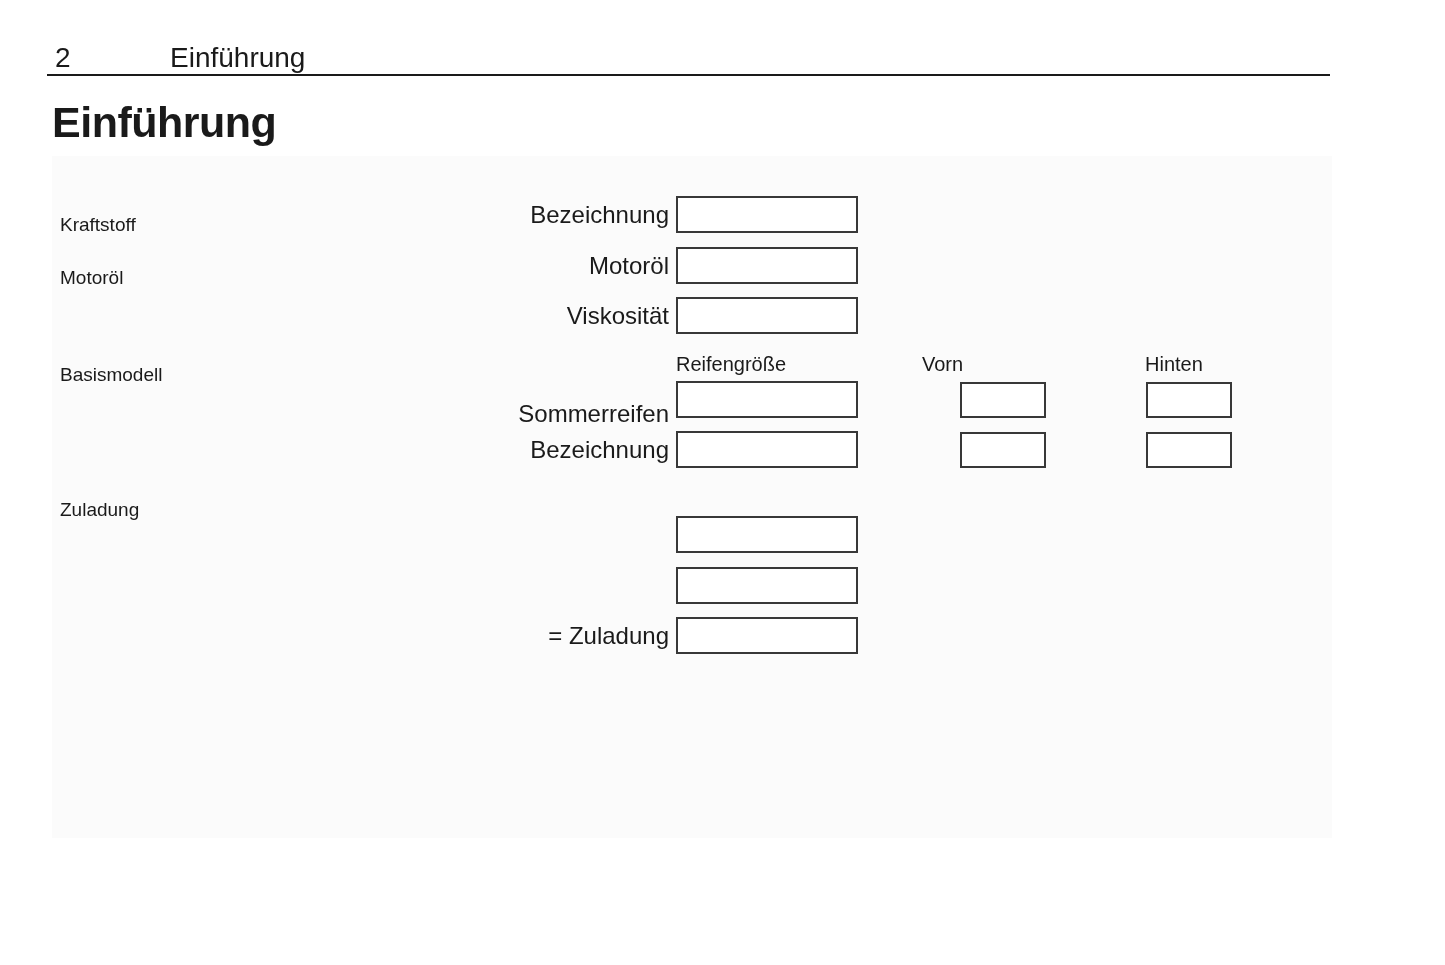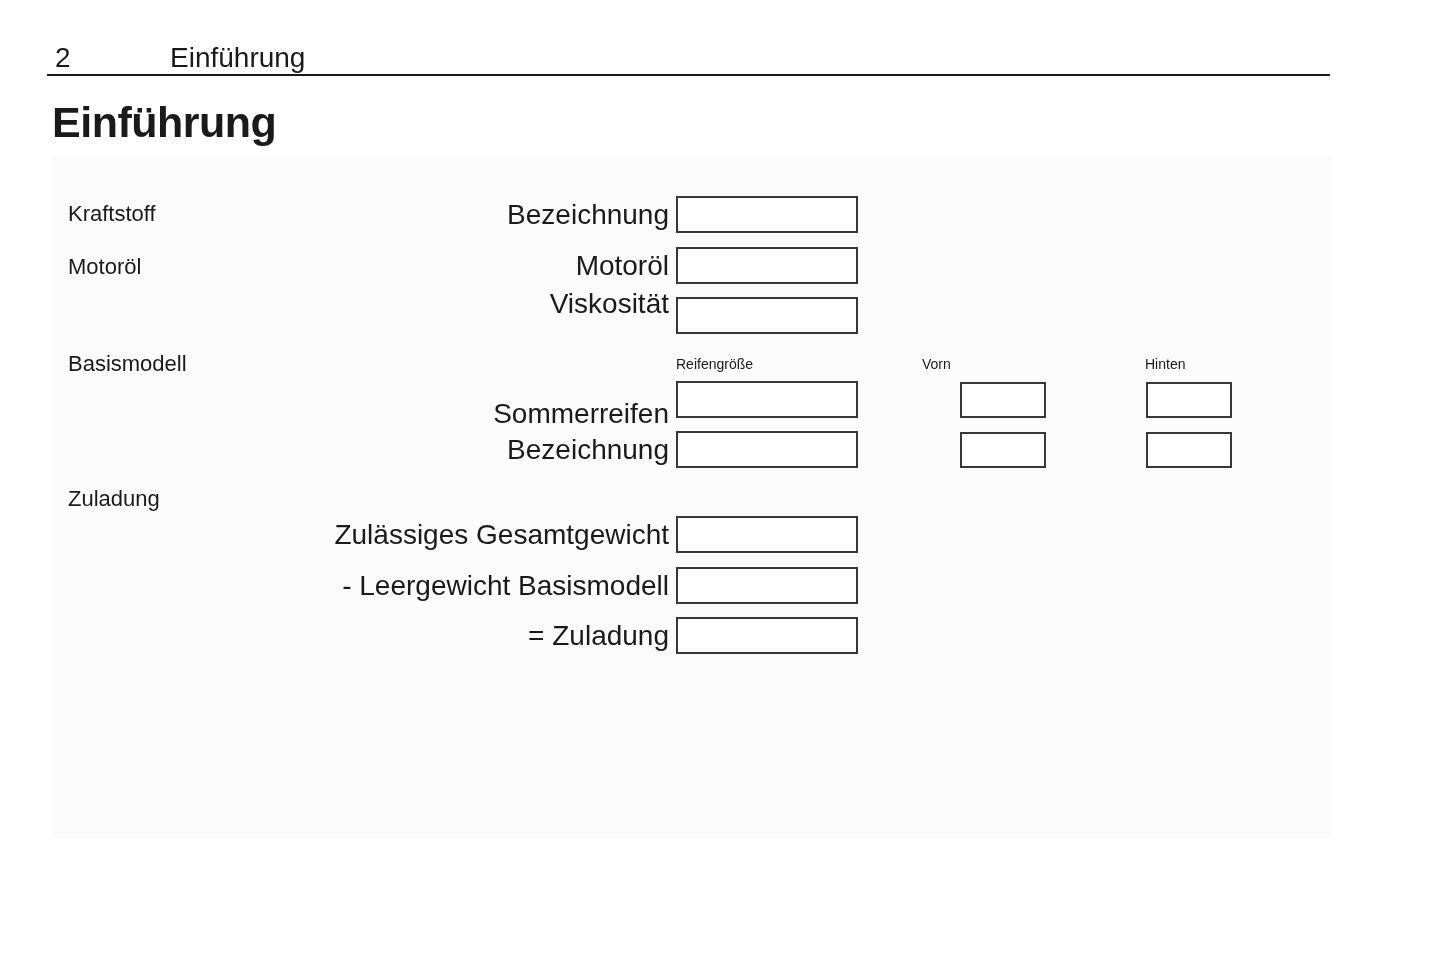--- a/index.html
+++ b/index.html
@@ -35,35 +35,35 @@
 
   
   .panel {
     position: absolute; left: 52px; top: 156px;
     width: 1280px; height: 682px;
     background: #fbfbfb;
   }
 
   
   .sec {
-    position: absolute; left: 68px;
-    font-size: 22px; line-height: 26px; white-space: nowrap;
+    position: absolute; left: 60px;
+    font-size: 19px; line-height: 26px; white-space: nowrap; margin-top: 11px;
   }
 
   
   .flabel {
     position: absolute; right: 776px;
-    font-size: 28px; line-height: 26px;
+    font-size: 24px; line-height: 26px;
     text-align: right; white-space: nowrap;
   }
 
   
   .colhead {
     position: absolute;
-    font-size: 14px; line-height: 26px; white-space: nowrap;
+    font-size: 20px; line-height: 26px; white-space: nowrap;
   }
 
   
   .fbox, .fbox-sm {
     position: absolute;
     border: 2px solid #383838;
     background: #ffffff;
     font-family: "Liberation Sans", sans-serif;
     font-size: 20px;
     padding: 0 6px;
@@ -89,39 +89,37 @@
   <div class="sec" style="top:254px">Motoröl</div>
   <div class="sec" style="top:351px">Basismodell</div>
   <div class="sec" style="top:486px">Zuladung</div>
 
   <label class="flabel" style="top:202px">Bezeichnung</label>
   <input class="fbox" style="left: 676px; top: 196px;" type="text" value="">
 
   <label class="flabel" style="top:253px">Motoröl</label>
   <input class="fbox" style="left: 676px; top: 247px;" type="text" value="">
 
-  <label class="flabel" style="top:291px">Viskosität</label>
+  <label class="flabel" style="top:303px">Viskosität</label>
   <input class="fbox" style="left: 676px; top: 297px;" type="text" value="">
 
   <div class="colhead" style="left:676px; top:351px">Reifengröße</div>
   <div class="colhead" style="left:922px; top:351px">Vorn</div>
   <div class="colhead" style="left:1145px; top:351px">Hinten</div>
 
   <label class="flabel" style="top:401px">Sommerreifen</label>
   <input class="fbox" style="left: 676px; top: 381px;" type="text" value="">
   <input class="fbox-sm" style="left: 960px; top: 382px;" type="text" value="">
   <input class="fbox-sm" style="left: 1146px; top: 382px;" type="text" value="">
 
   <label class="flabel" style="top:437px">Bezeichnung</label>
   <input class="fbox" style="left: 676px; top: 431px;" type="text" value="">
   <input class="fbox-sm" style="left: 960px; top: 432px;" type="text" value="">
   <input class="fbox-sm" style="left: 1146px; top: 432px;" type="text" value="">
 
-  <label class="flabel" style="top:522px">Zulässiges Gesamtgewicht</label>
   <input class="fbox" style="left: 676px; top: 516px;" type="text" value="">
 
-  <label class="flabel" style="top:573px">- Leergewicht Basismodell</label>
   <input class="fbox" style="left: 676px; top: 567px;" type="text" value="">
 
   <label class="flabel" style="top:623px">= Zuladung</label>
   <input class="fbox" style="left: 676px; top: 617px;" type="text" value="">
 
 </div>
 
 </body></html>

